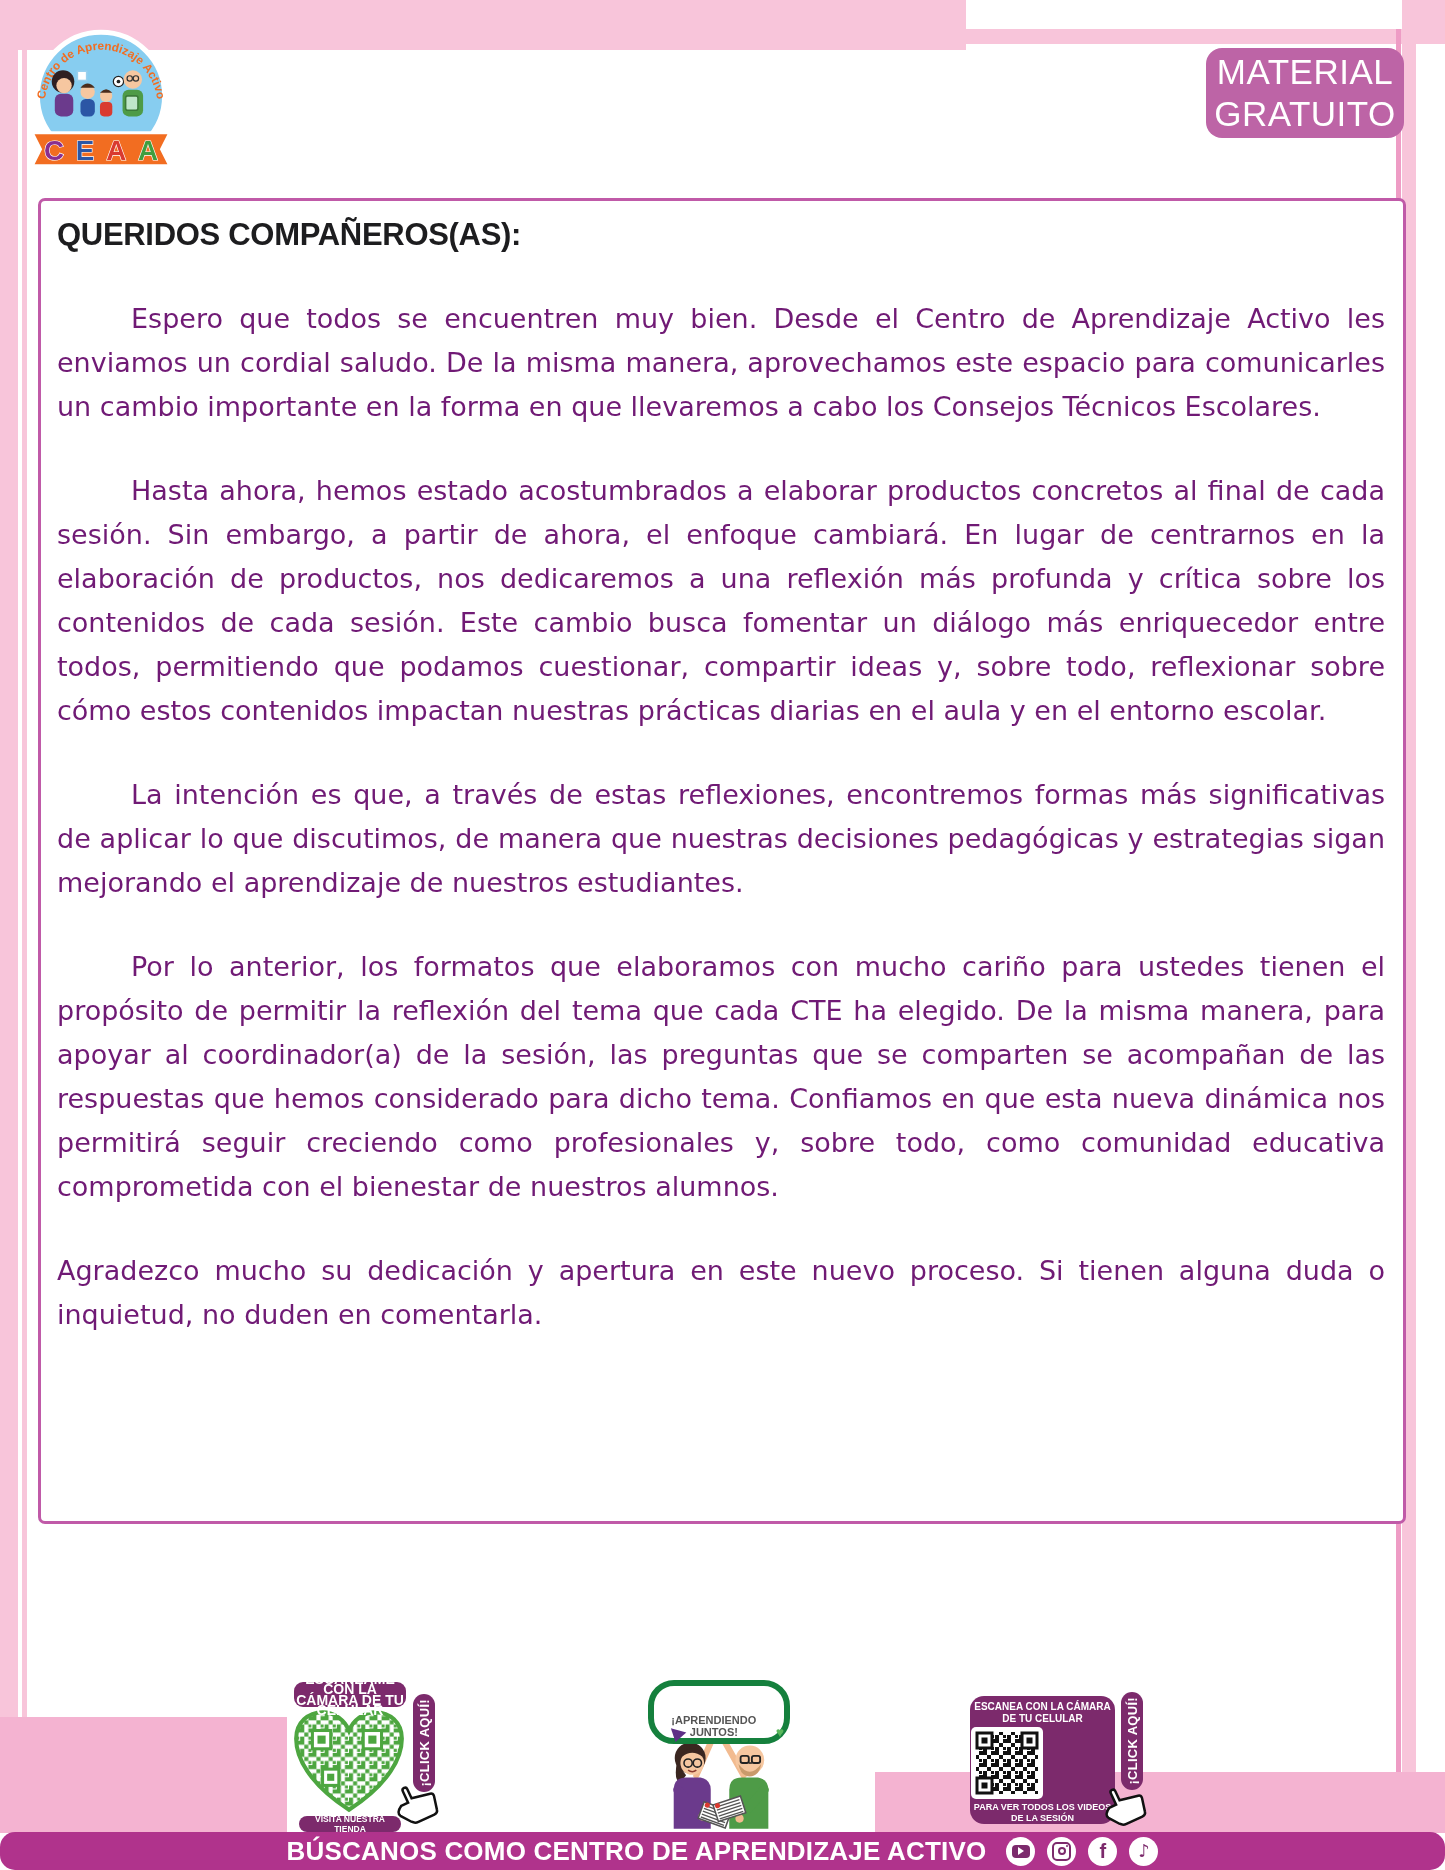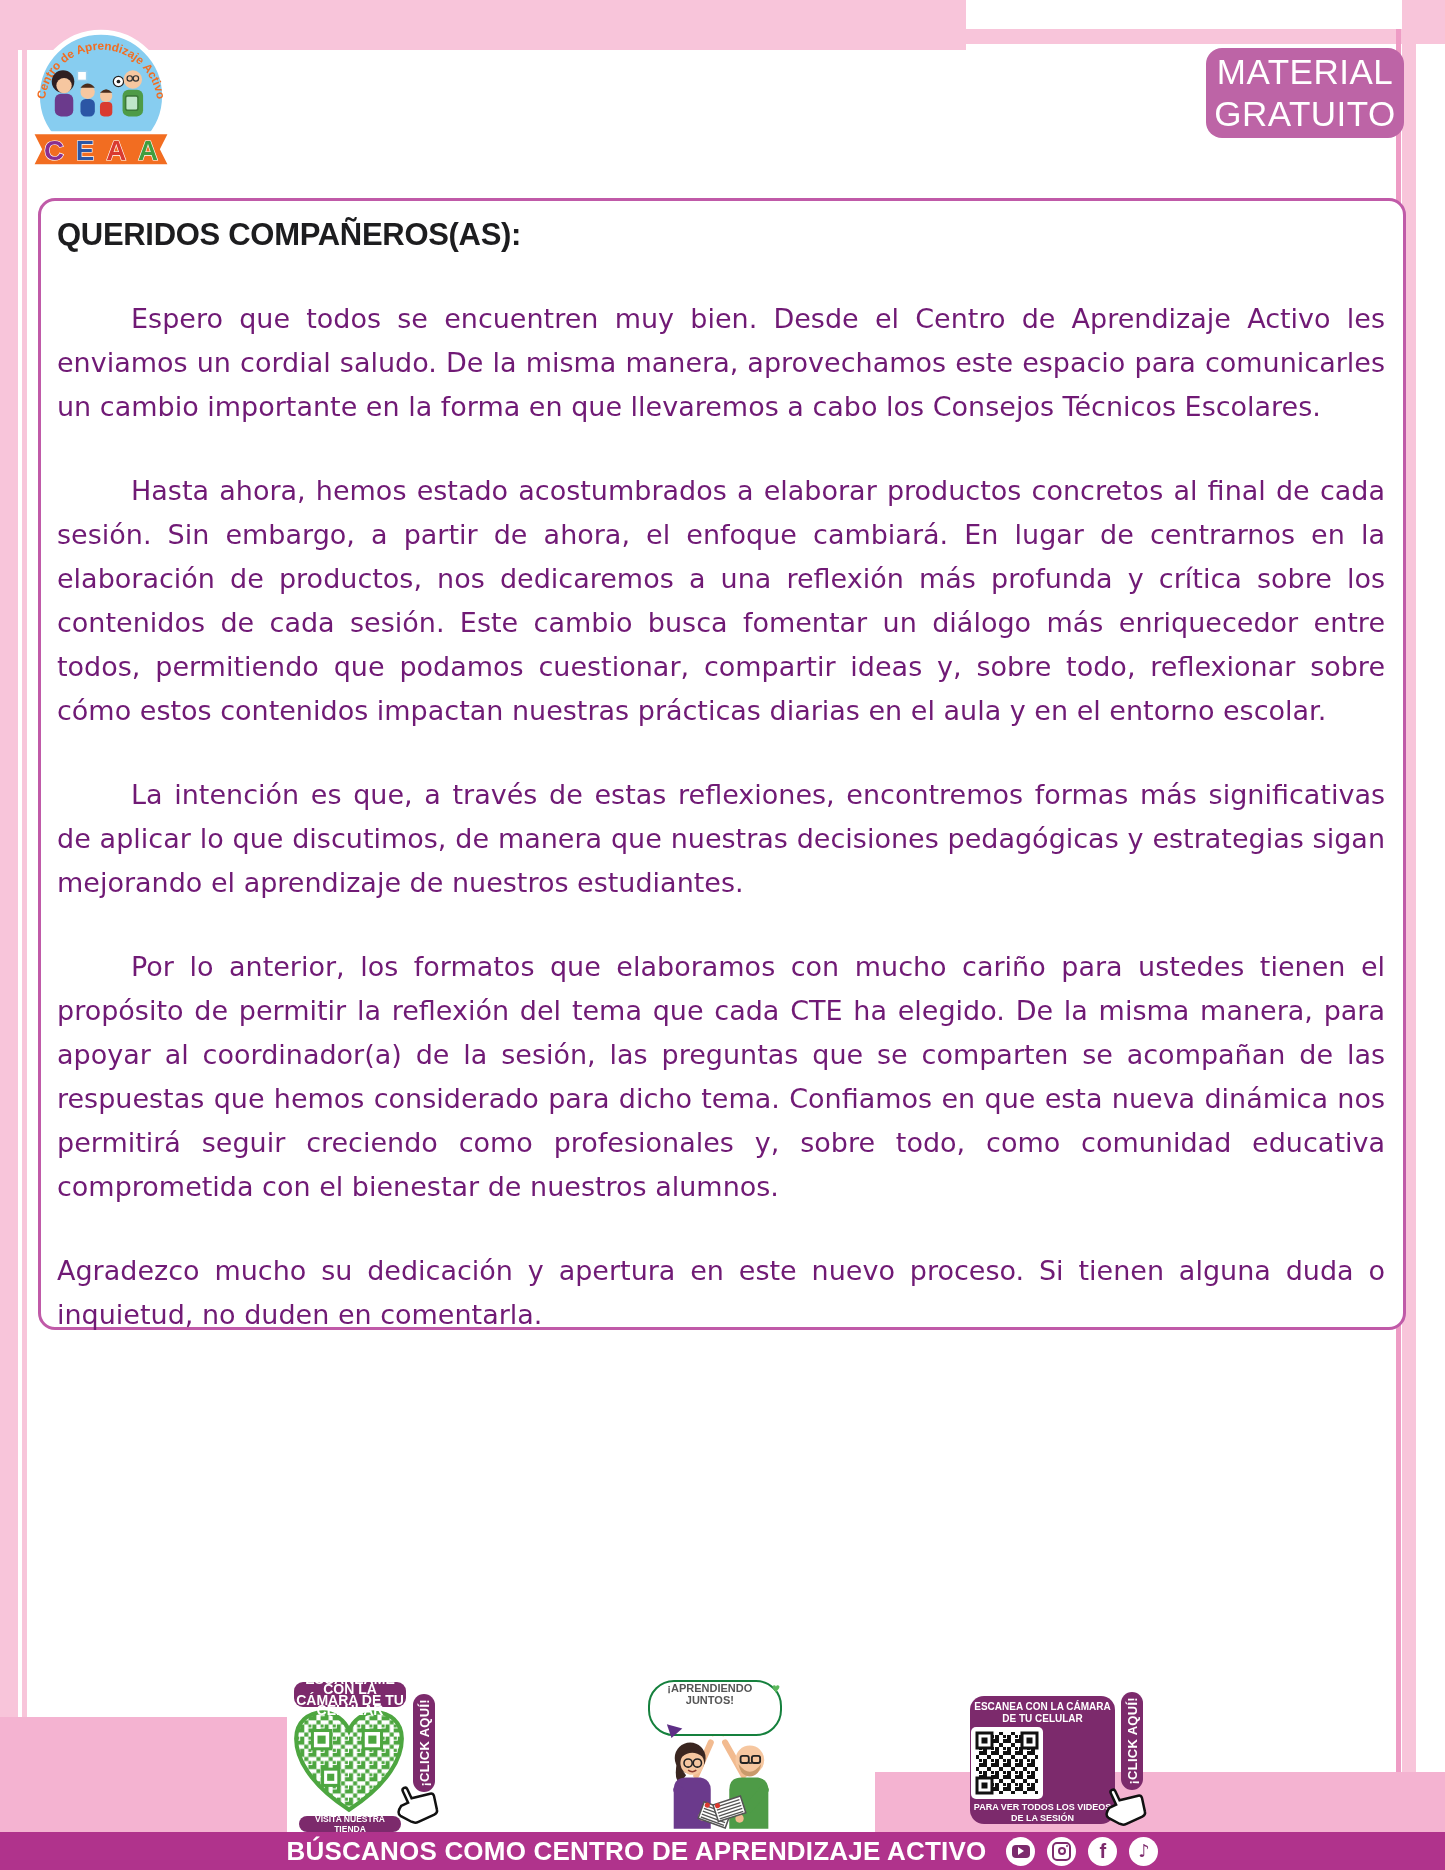--- a/index.html
+++ b/index.html
@@ -20,22 +20,22 @@
 
   
   .logo{position:absolute;left:24px;top:24px;width:154px;height:154px;z-index:3;}
 
   
   .badge{position:absolute;left:1206px;top:48px;width:198px;height:90px;background:#bd64a6;
          border-radius:16px;display:flex;flex-direction:column;align-items:center;justify-content:center;
          color:#fff;font-weight:400;font-size:35px;line-height:42px;letter-spacing:.5px;z-index:3;}
 
   
-  .letter-box{position:absolute;left:38px;top:198px;width:1368px;height:1132px;background:#fff;
-              border:3.5px solid #c05aa8;border-radius:17px;box-sizing:border-box;
+  .letter-box{position:absolute;left:38px;top:198px;width:1368px;height:1326px;background:#fff;
+              border:3.5px solid #c05aa8;border-radius:7px;box-sizing:border-box;
               padding:16px 18px 0 16px;z-index:2;}
   .letter-heading{margin:0 0 44px 0;font-size:31px;font-weight:700;color:#1d1d1f;letter-spacing:-.3px;}
   .letter-box p{margin:0 0 40px 0;font-family:"DejaVu Sans",sans-serif;font-size:27px;line-height:44px;
               color:#701a75;text-align:justify;text-indent:74px;}
   .letter-box p.no-indent{text-indent:0;}
   .closing{position:absolute;left:18px;bottom:28px;font-size:30px;font-weight:700;color:#1d1d1f;}
 
   
   .qr-pill{position:absolute;background:#7c2a6c;color:#fff;font-weight:700;text-align:center;
            display:flex;align-items:center;justify-content:center;z-index:4;}
@@ -52,30 +52,30 @@
 
   .videos-panel{position:absolute;left:970px;top:1696px;width:145px;height:128px;background:#7c2a6c;
                 border-radius:14px;z-index:3;display:flex;flex-direction:column;align-items:flex-start;
                 padding-top:5px;box-sizing:border-box;}
   .videos-panel .vp-label{color:#fff;font-weight:700;font-size:10px;line-height:11.5px;text-align:center;}
   .videos-panel .vp-label.bottom{font-size:9px;line-height:10.5px;margin-top:3px;}
   .videos-panel svg{margin-top:3px;}
 
   
   .bubble{position:absolute;left:648px;top:1680px;width:130px;height:52px;background:#fff;
-          border:2px solid #15803d;border-radius:26px;z-index:4;display:flex;align-items:flex-start;
+          border:6px solid #15803d;border-radius:26px;z-index:4;display:flex;align-items:flex-end;
           justify-content:center;text-align:center;font-size:11px;font-weight:700;color:#555;line-height:12px;}
   .bubble:after{content:"";position:absolute;left:14px;bottom:-12px;width:0;height:0;
           border:8px solid transparent;border-top:12px solid #5e2f86;transform:rotate(15deg);}
   .bubble .heart{color:#5bb85c;font-size:14px;margin-left:2px;}
   .characters{position:absolute;left:640px;top:1726px;width:160px;height:108px;z-index:3;}
 
   
   .social-bar{position:absolute;left:0;top:1832px;width:1445px;height:38px;background:#b0338c;z-index:6;
-              display:flex;align-items:center;justify-content:center;gap:12px;}
+              display:flex;align-items:center;justify-content:center;gap:12px;border-radius:15px;}
   .social-bar .bar-text{color:#fff;font-weight:700;font-size:26px;letter-spacing:.2px;margin-right:8px;}
   .soc{width:29px;height:29px;border-radius:50%;background:#fff;display:flex;align-items:center;
        justify-content:center;position:relative;}
   .yt-box{width:18px;height:13px;background:#7c2a6c;border-radius:4px;display:flex;align-items:center;justify-content:center;}
   .yt-tri{width:0;height:0;border-left:6px solid #fff;border-top:4px solid transparent;border-bottom:4px solid transparent;margin-left:1px;}
   .ig-frame{width:15px;height:15px;border:2px solid #7c2a6c;border-radius:5px;position:relative;}
   .ig-frame:before{content:"";position:absolute;left:3.5px;top:3.5px;width:4px;height:4px;border:2px solid #7c2a6c;border-radius:50%;}
   .ig-frame:after{content:"";position:absolute;right:1px;top:1px;width:2.5px;height:2.5px;background:#7c2a6c;border-radius:50%;}
   .fb-glyph{color:#7c2a6c;font-weight:700;font-size:20px;line-height:1;}
   .tk-glyph{color:#7c2a6c;font-weight:700;font-size:18px;line-height:1;font-family:"DejaVu Sans",sans-serif;}

